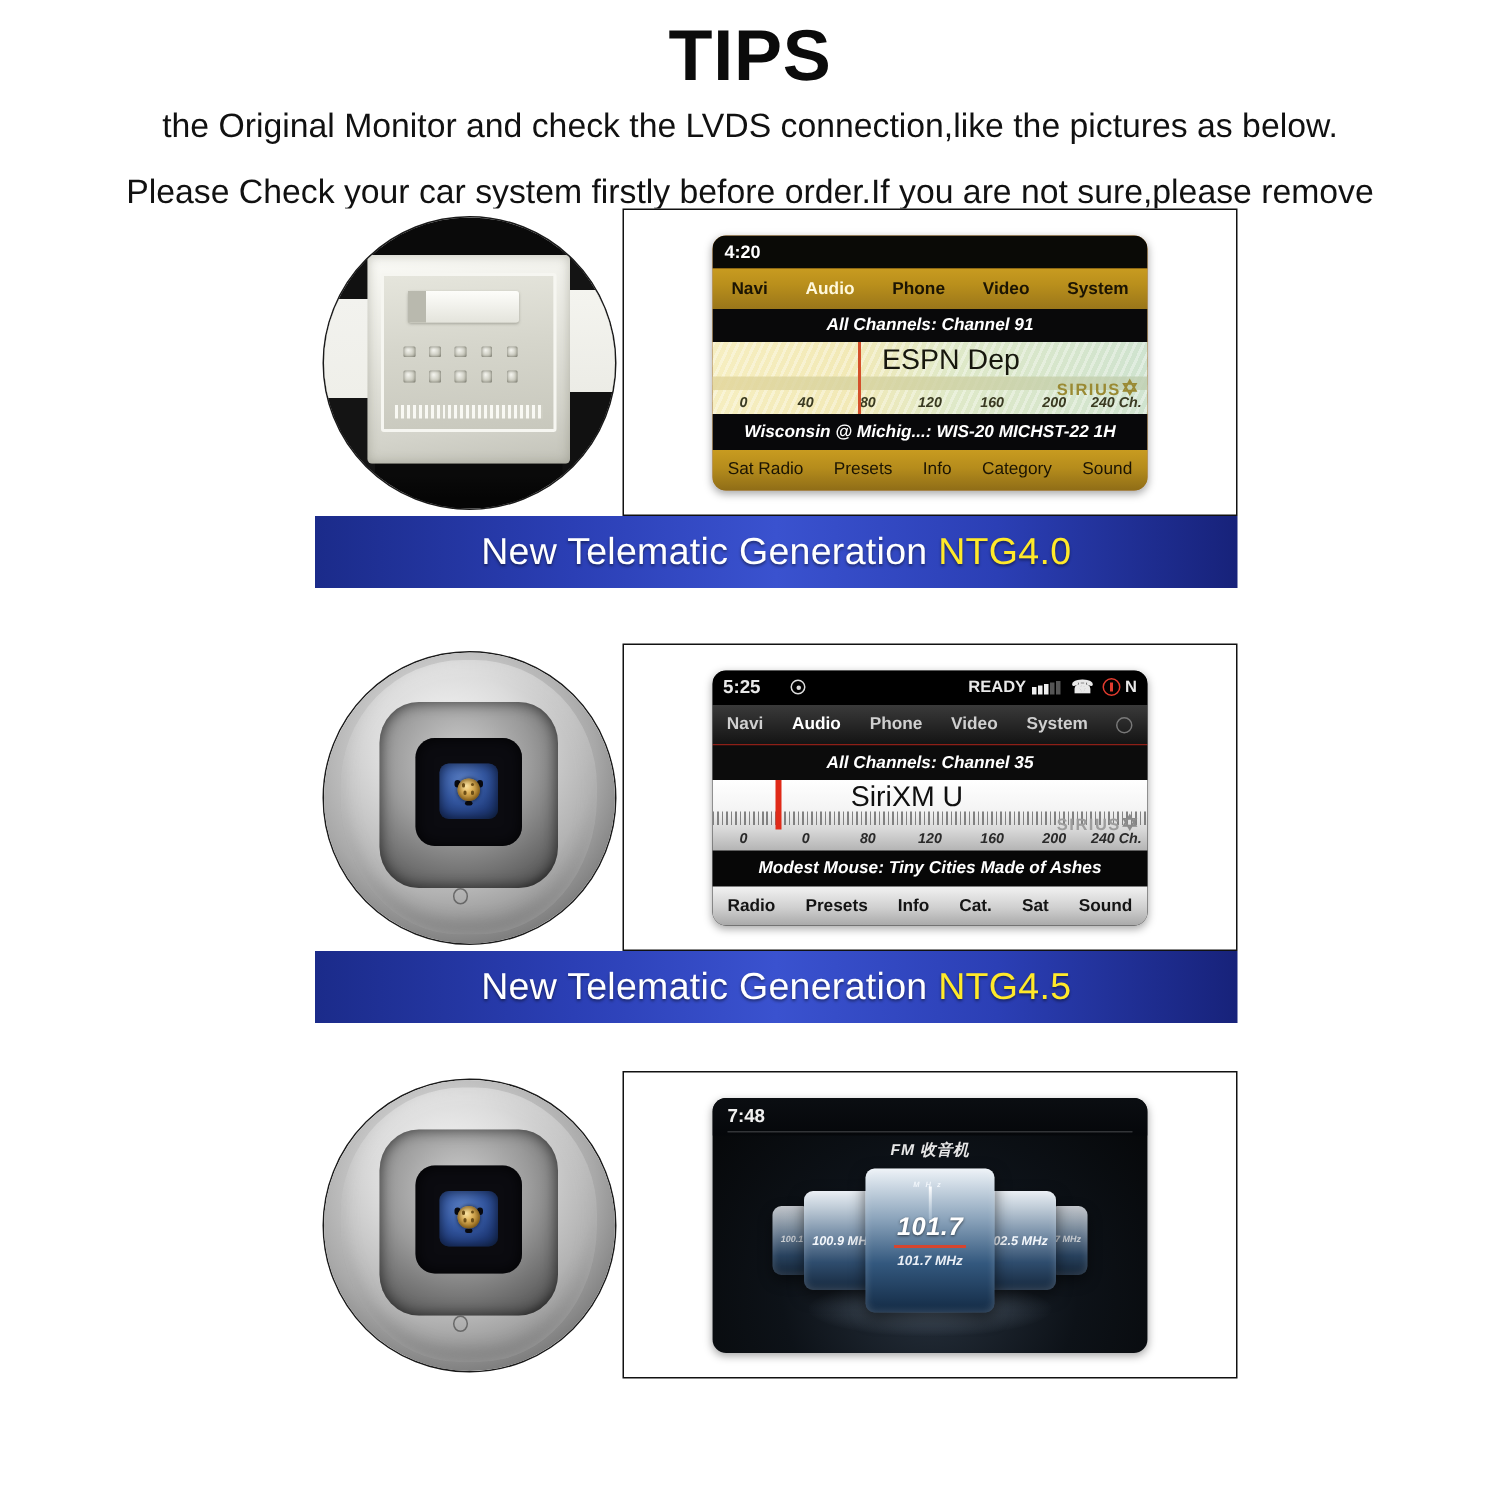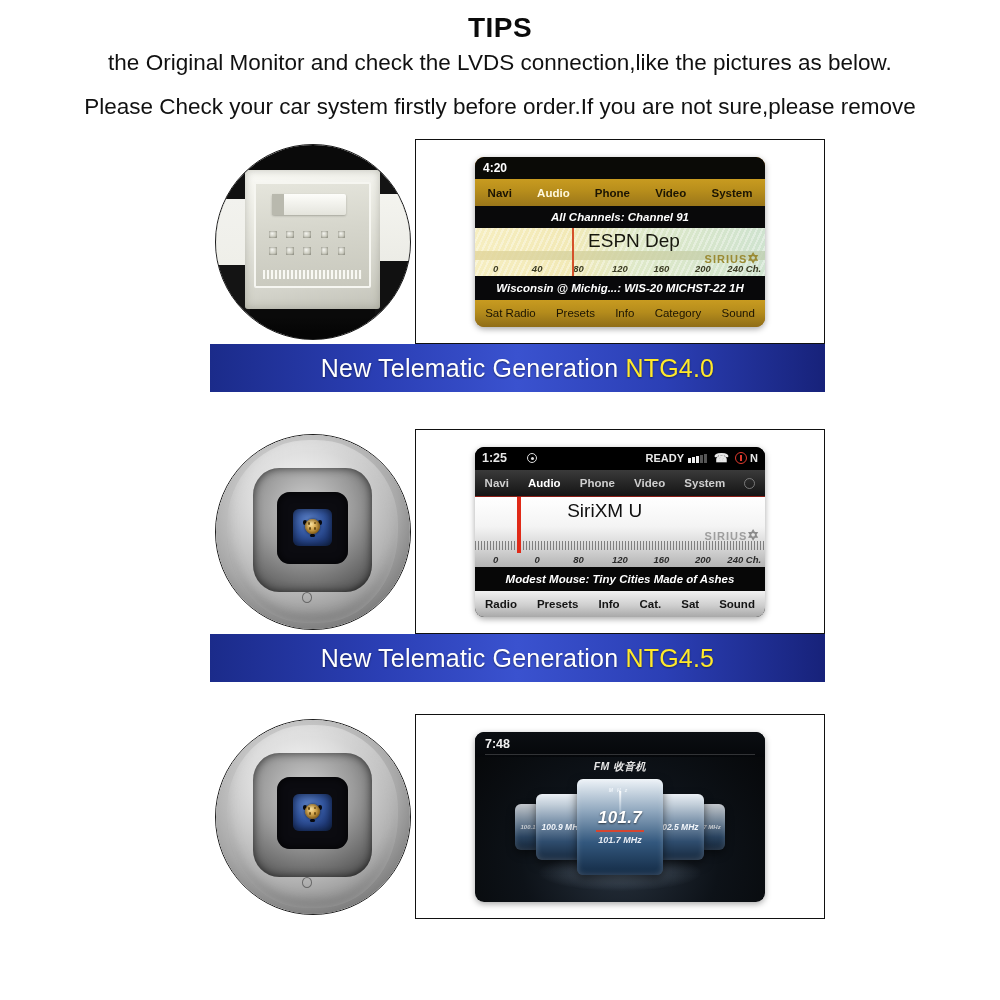--- a/index.html
+++ b/index.html
@@ -8,21 +8,21 @@
     background: #ffffff;
     font-family: "Liberation Sans", sans-serif;
     overflow: hidden;
   }
   .page { position: relative; width: 1000px; height: 1000px; background: #fff; }
 
   
   .hdr { position: absolute; left: 0; top: 0; width: 1000px; }
   .hdr-title {
     text-align: center;
-    font-size: 28px;
+    font-size: 48px;
     font-weight: bold;
     color: #0b0b0b;
     letter-spacing: 0.5px;
     padding-top: 13px;
     line-height: 1.05;
   }
   .hdr-line {
     text-align: center;
     font-size: 22.5px;
     color: #111;
@@ -448,21 +448,21 @@
               <div class="badge"></div>
             </div>
           </div>
         </div>
       </div>
 
       <div class="screen-cell">
         <div class="screen s45">
 
           <div class="statbar">
-            <span class="time">1:25</span>
+            <span class="time">5:25</span>
             <span class="disc"></span>
             <span class="spacer"></span>
             <span>READY</span>
             <span class="bars">
                 <i></i>
                 <i></i>
                 <i></i>
                 <i></i>
                 <i></i>
               </span>
@@ -473,20 +473,21 @@
 
           <div class="menubar">
             <span>Navi</span>
             <span class="mi-active">Audio</span>
             <span>Phone</span>
             <span>Video</span>
             <span>System</span>
             <span class="globe"></span>
           </div>
 
+          <div class="chan">All Channels: Channel 35</div>
 
           <div class="stage">
             <div class="station">SiriXM U</div>
             <div class="ruler"></div>
             <div class="hair"></div>
             <div class="sirius">
               <span>SIRIUS</span><b>✡</b>
             </div>
             <div class="ticks">
               <span>0</span>

